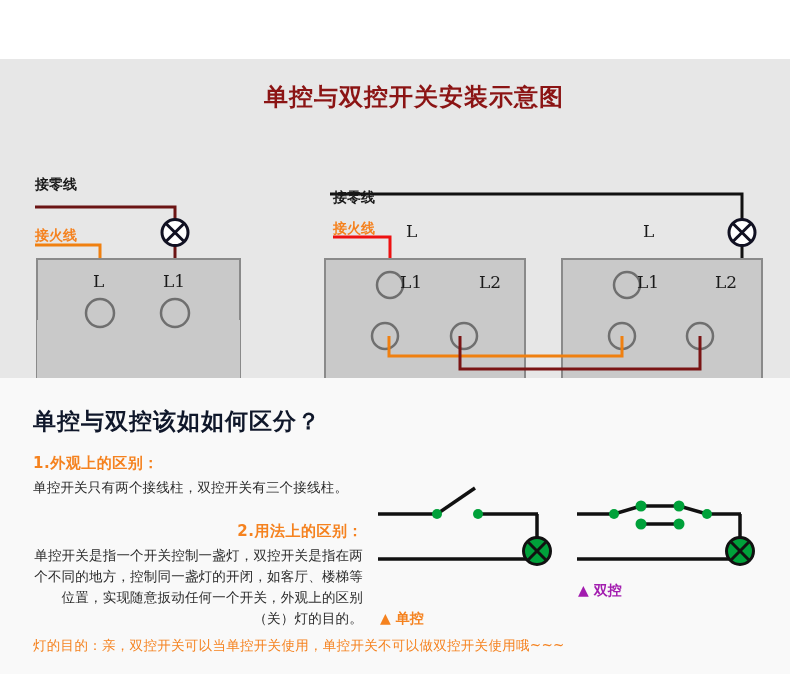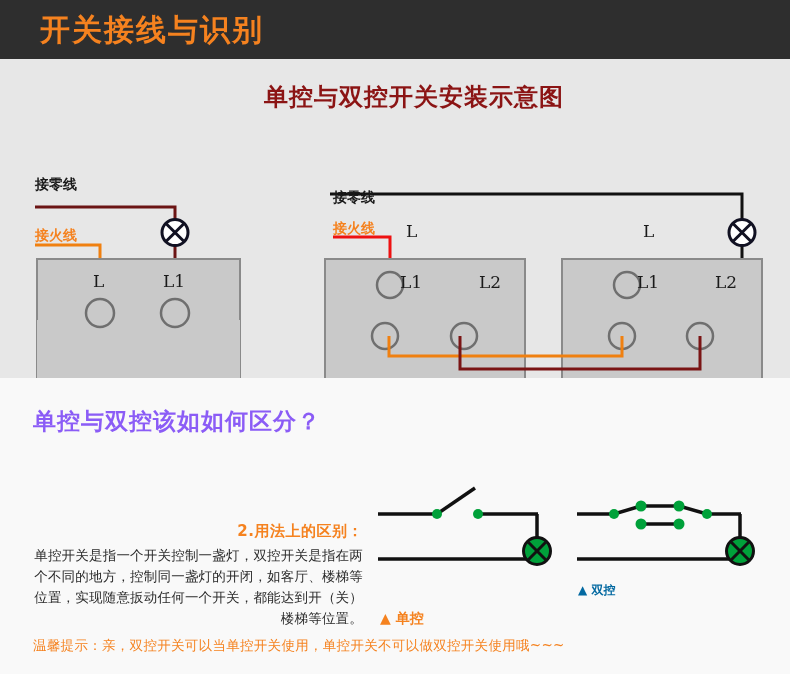--- a/index.html
+++ b/index.html
@@ -54,21 +54,21 @@
   .lower-section {
     position: absolute; left: 0; top: 378px;
     width: 790px; height: 296px;
     background: #f9f9f9;
   }
   .q-heading {
     position: absolute;
     left: 33px; top: 28px;
     font-size: 23px;
     font-weight: bold;
-    color: #8b5cf6;
+    color: #0f172a;
     letter-spacing: 1px;
   }
   .point {
     position: absolute;
     left: 33px;
     width: 330px;
   }
   .point-1 { top: 74px; }
   .point-2 { top: 142px; text-align: right; }
   .point-head {
@@ -97,23 +97,20 @@
   .svg-layer { position: absolute; left: 0; top: 0; }
   .sw-label {
     font-family: "DejaVu Serif", "Liberation Serif", serif;
   }
 </style>
 </head>
 <body>
 
 <div class="page">
 
-  <div class="header">
-    <div class="header-title">开关接线与识别</div>
-  </div>
 
   <div class="upper-section">
 
     <div class="diagram-title">单控与双控开关安装示意图</div>
 
     <svg class="svg-layer" width="790" height="319" viewBox="0 0 790 319">
 
       <g>
         <path d="M 35 148 L 175 148 L 175 160" fill="none" stroke="#6b1414" stroke-width="3"></path>
         <path d="M 175 187 L 175 270" fill="none" stroke="#6b1414" stroke-width="3"></path>
@@ -222,27 +219,31 @@
 
     <div style="position:absolute;left:37px;top:325px;width:203px;text-align:center;font-size:16px;font-weight:bold;color:#ffffff;">单控开关</div>
     <div style="position:absolute;left:325px;top:325px;width:200px;text-align:center;font-size:16px;font-weight:bold;color:#ffffff;">双控开关A</div>
     <div style="position:absolute;left:562px;top:325px;width:200px;text-align:center;font-size:16px;font-weight:bold;color:#ffffff;">双控开关B</div>
   </div>
 
   <div class="lower-section">
 
     <div class="q-heading">单控与双控该如如何区分？</div>
 
+    <div class="point point-1">
+      <div class="point-head">1.外观上的区别：</div>
+      <div class="point-body">单控开关只有两个接线柱，双控开关有三个接线柱。</div>
+    </div>
 
     <div class="point point-2">
       <div class="point-head">2.用法上的区别：</div>
-      <div class="point-body">单控开关是指一个开关控制一盏灯，双控开关是指在两个不同的地方，控制同一盏灯的开闭，如客厅、楼梯等位置，实现随意扳动任何一个开关，都能达到开（关）楼梯等位置。</div>
+      <div class="point-body">单控开关是指一个开关控制一盏灯，双控开关是指在两个不同的地方，控制同一盏灯的开闭，如客厅、楼梯等位置，实现随意扳动任何一个开关，外观上的区别（关）灯的目的。</div>
     </div>
 
-    <div class="tip">温馨提示：亲，双控开关可以当单控开关使用，单控开关不可以做双控开关使用哦~~~</div>
+    <div class="tip">灯的目的：亲，双控开关可以当单控开关使用，单控开关不可以做双控开关使用哦~~~</div>
 
     <svg class="svg-layer" width="790" height="296" viewBox="0 0 790 296">
 
       <g>
 
         <line x1="378" y1="136" x2="437" y2="136" stroke="#111111" stroke-width="3.5"></line>
 
         <line x1="437" y1="136" x2="475" y2="110" stroke="#111111" stroke-width="3.5"></line>
 
         <line x1="478" y1="136" x2="538" y2="136" stroke="#111111" stroke-width="3.5"></line>
@@ -285,16 +286,16 @@
         <circle cx="641" cy="146" r="5.5" fill="#00a13a"></circle>
         <circle cx="679" cy="146" r="5.5" fill="#00a13a"></circle>
 
         <circle cx="740" cy="173" r="13.5" fill="#00a13a" stroke="#111111" stroke-width="3"></circle>
         <line x1="731.3" y1="164.3" x2="748.7" y2="181.7" stroke="#111111" stroke-width="3"></line>
         <line x1="748.7" y1="164.3" x2="731.3" y2="181.7" stroke="#111111" stroke-width="3"></line>
       </g>
     </svg>
 
     <div style="position:absolute;left:380px;top:204px;font-size:14px;font-weight:bold;color:#f5821f;margin-top:28px;">▲ 单控</div>
-    <div style="position:absolute;left:578px;top:204px;font-size:12px;font-weight:bold;color:#0369a1;">▲ 双控</div>
+    <div style="position:absolute;left:578px;top:204px;font-size:14px;font-weight:bold;color:#a21caf;">▲ 双控</div>
   </div>
 
 </div>
 
 </body></html>

